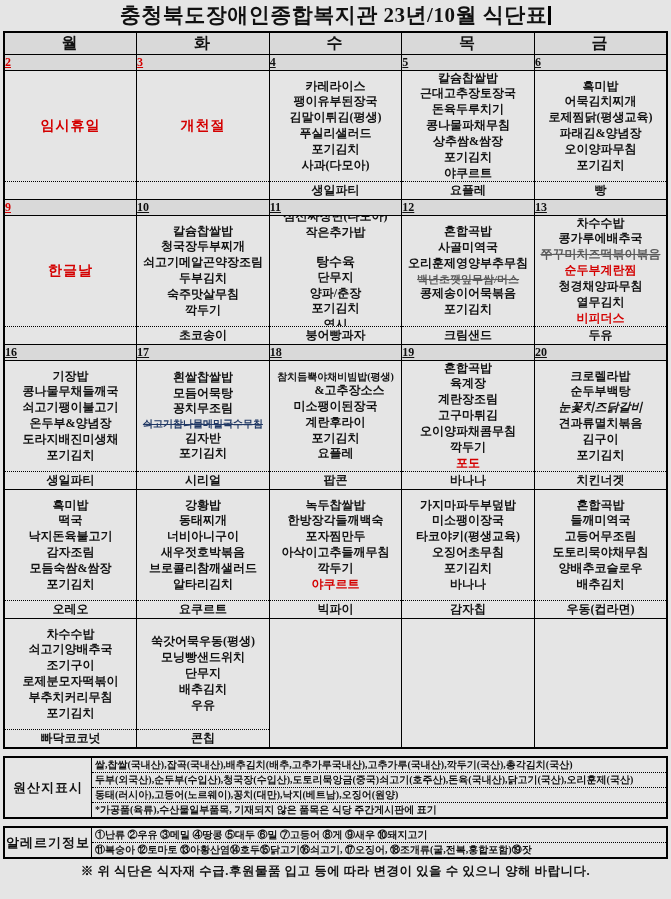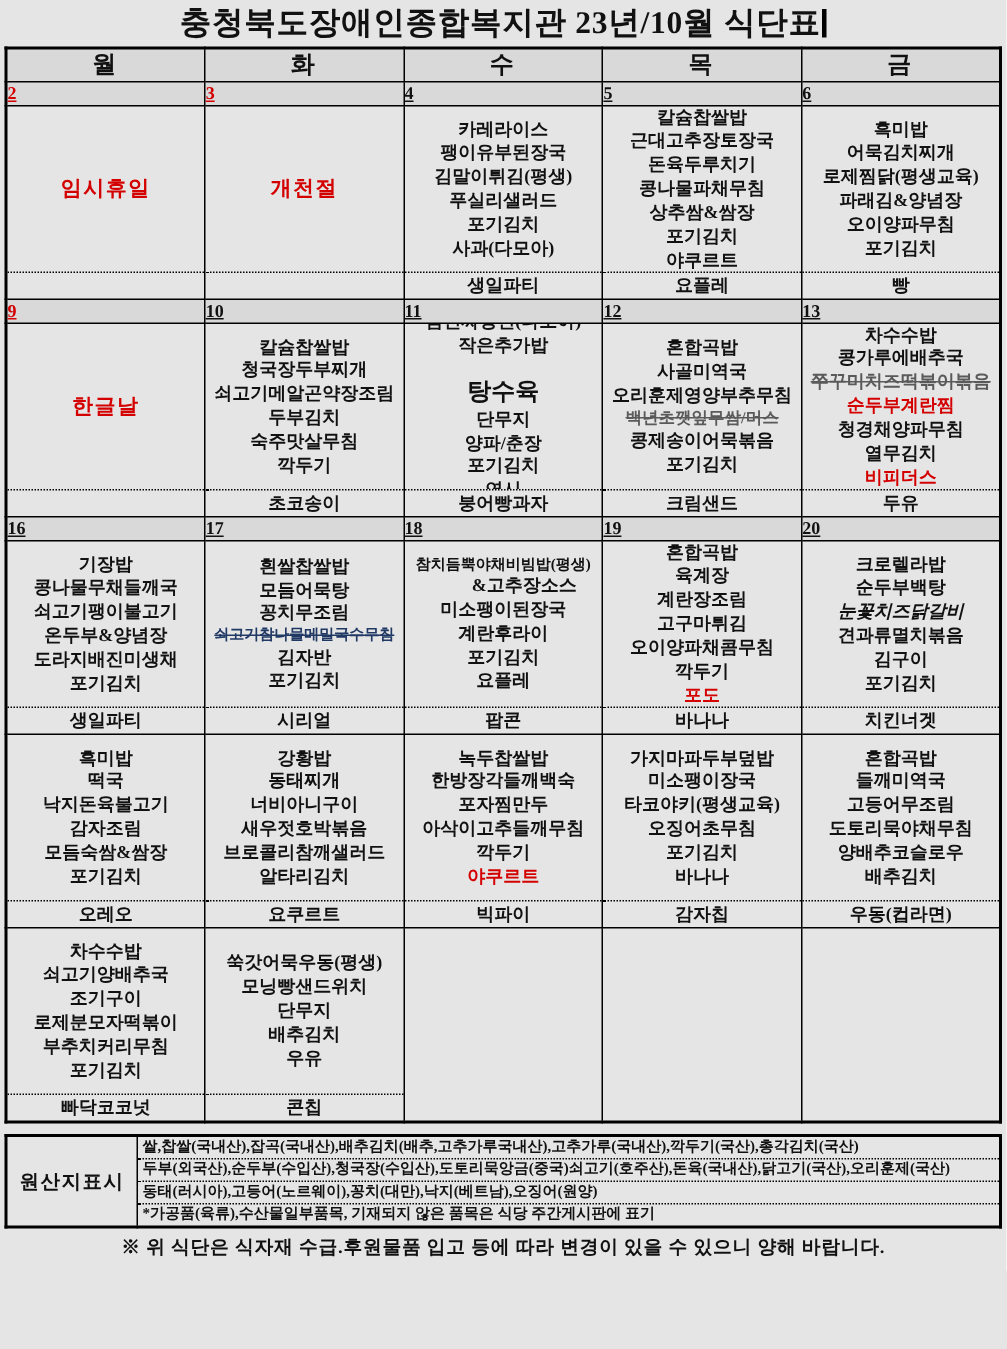--- a/index.html
+++ b/index.html
@@ -142,21 +142,21 @@
                 <div class="item" style="font-size: 12px;">깍두기</div>
               </div>
               <div class="snack">초코송이</div>
             </div>
           </td>
           <td class="body">
             <div class="cellwrap">
               <div class="items">
                 <div class="item" style="font-size: 12px;">삼선짜장면(다모아)</div>
                 <div class="item" style="font-size: 12px;">작은추가밥</div>
-                <div class="item" style="font-size: 16px; margin-top: 12px;">탕수육</div>
+                <div class="item" style="font-size: 13px; margin-top: 12px;">탕수육</div>
                 <div class="item" style="font-size: 12px;">단무지</div>
                 <div class="item" style="font-size: 12px;">양파/춘장</div>
                 <div class="item" style="font-size: 12px;">포기김치</div>
                 <div class="item" style="font-size: 12px;">연시</div>
               </div>
               <div class="snack">붕어빵과자</div>
             </div>
           </td>
           <td class="body">
             <div class="cellwrap">
@@ -382,15 +382,28 @@
               <div class="iline">쌀,찹쌀(국내산),잡곡(국내산),배추김치(배추,고추가루국내산),고추가루(국내산),깍두기(국산),총각김치(국산)</div>
               <div class="iline">두부(외국산),순두부(수입산),청국장(수입산),도토리묵앙금(중국)쇠고기(호주산),돈육(국내산),닭고기(국산),오리훈제(국산)</div>
               <div class="iline">동태(러시아),고등어(노르웨이),꽁치(대만),낙지(베트남),오징어(원양)</div>
               <div class="iline">*가공품(육류),수산물일부품목, 기재되지 않은 품목은 식당 주간게시판에 표기</div>
             </div>
           </td>
     </tr>
   </tbody>
     </table>
 
+  <table class="info">
+    <tbody>
+        <tr>
+      <td class="ilabel">알레르기정보</td>
+      <td>
+            <div id="allergy-lines">
+              <div class="iline">①난류 ②우유 ③메밀 ④땅콩 ⑤대두 ⑥밀 ⑦고등어 ⑧게 ⑨새우 ⑩돼지고기</div>
+              <div class="iline">⑪복숭아 ⑫토마토 ⑬아황산염⑭호두⑮닭고기⑯쇠고기, ⑰오징어, ⑱조개류(굴,전복,홍합포함)⑲잣</div>
+            </div>
+          </td>
+    </tr>
+  </tbody>
+    </table>
 
   <div class="note">※ 위 식단은 식자재 수급.후원물품 입고 등에 따라 변경이 있을 수 있으니 양해 바랍니다.</div>
 </div>
 
 </body></html>

